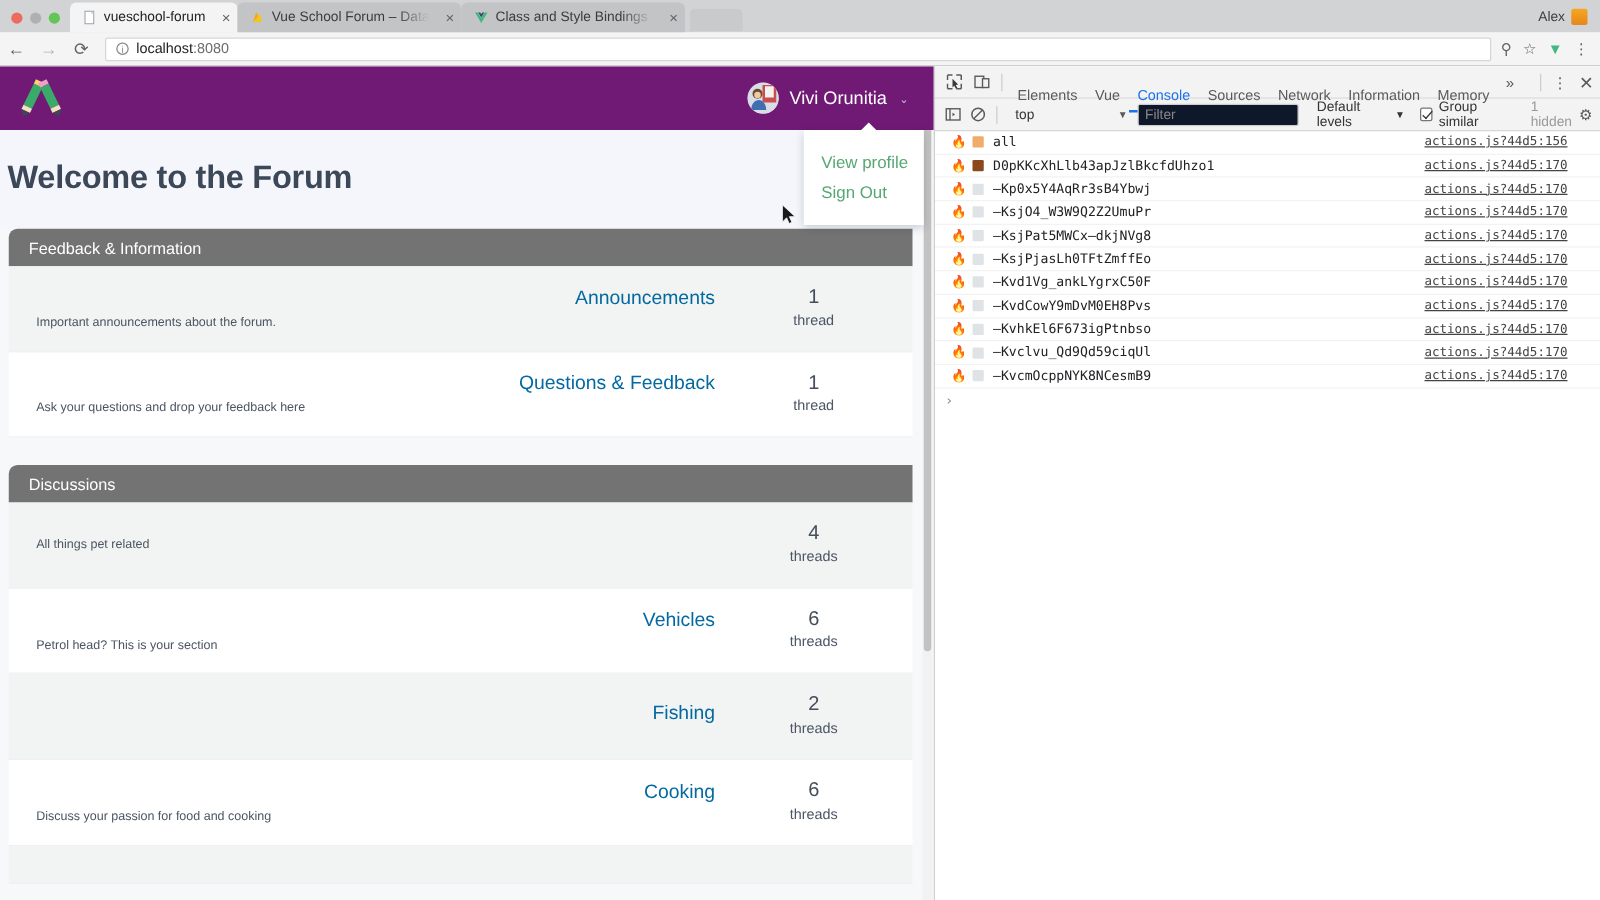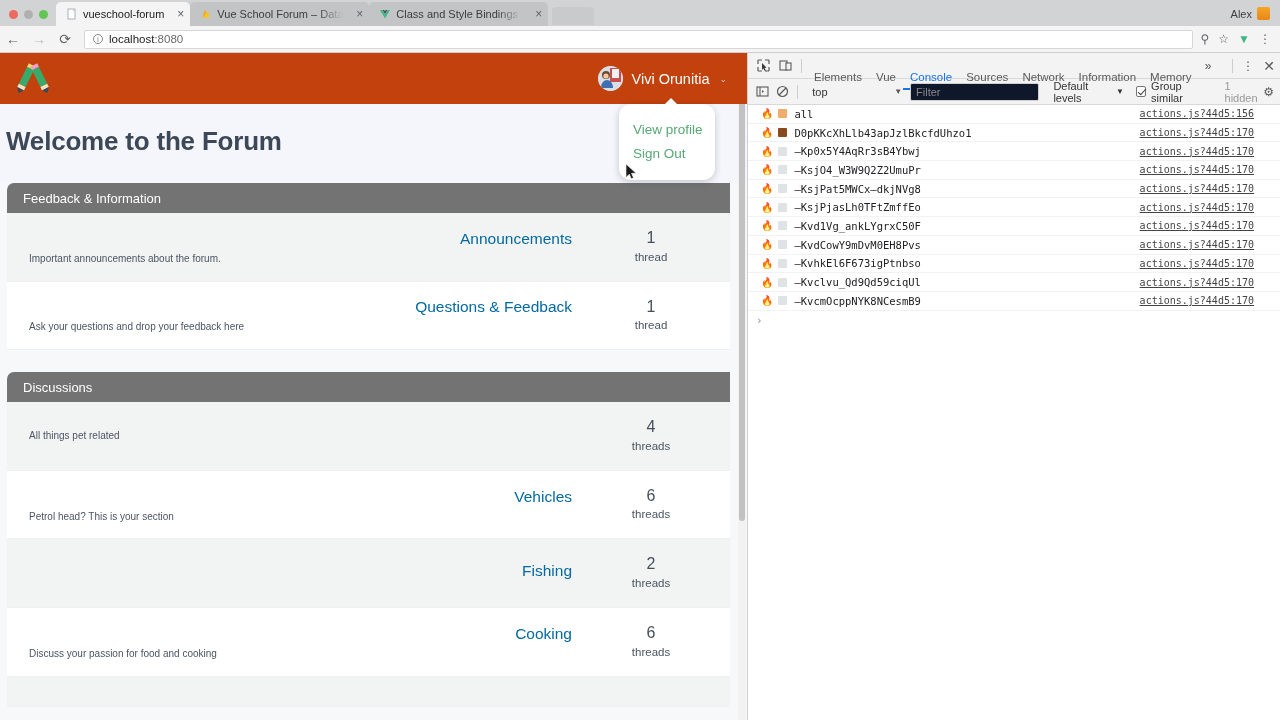--- a/index.html
+++ b/index.html
@@ -86,39 +86,39 @@
   .vue-chip { color: #41b883; font-size: 13px; }
 
   
   .page {
     position: absolute; left: 0; top: 53px; width: 747px; height: 667px;
     background: #f7f8fa; overflow: hidden;
   }
   .page-scroll { position: absolute; left: 0; top: 0; width: 747px; }
 
   .site-header {
-    height: 51px; background: #c2410c;
+    height: 51px; background: #701a75;
     display: flex; align-items: center; padding: 0 20px 0 14px;
     position: relative; z-index: 5;
   }
   .logo { width: 38px; height: 34px; display: block; }
   .user-menu {
     margin-left: auto; display: flex; align-items: center; gap: 9px;
     color: #ffffff; font-size: 14.5px;
   }
   .avatar {
     width: 25px; height: 25px; border-radius: 50%; overflow: hidden;
     background: #cfd6e3; display: block; flex: 0 0 25px;
   }
   .caret { font-size: 9px; color: #c6cedd; margin-left: 1px; }
 
   .dropdown {
-    position: absolute; right: 32px; top: 51px; width: 96px;
+    position: absolute; right: 8px; top: 51px; width: 96px;
     background: #ffffff; box-shadow: 0 2px 7px rgba(22,32,52,.22);
-    padding: 14px 0 14px 14px; z-index: 20; border-radius: 12px;
+    padding: 14px 0 14px 14px; z-index: 20;
   }
   .dropdown:before {
     content: ""; position: absolute; top: -6px; right: 38px;
     border-left: 6px solid transparent; border-right: 6px solid transparent;
     border-bottom: 6px solid #ffffff;
   }
   .dropdown a {
     display: block; color: #57a773; font-size: 13.5px;
     line-height: 24px; text-decoration: none; white-space: nowrap;
   }

